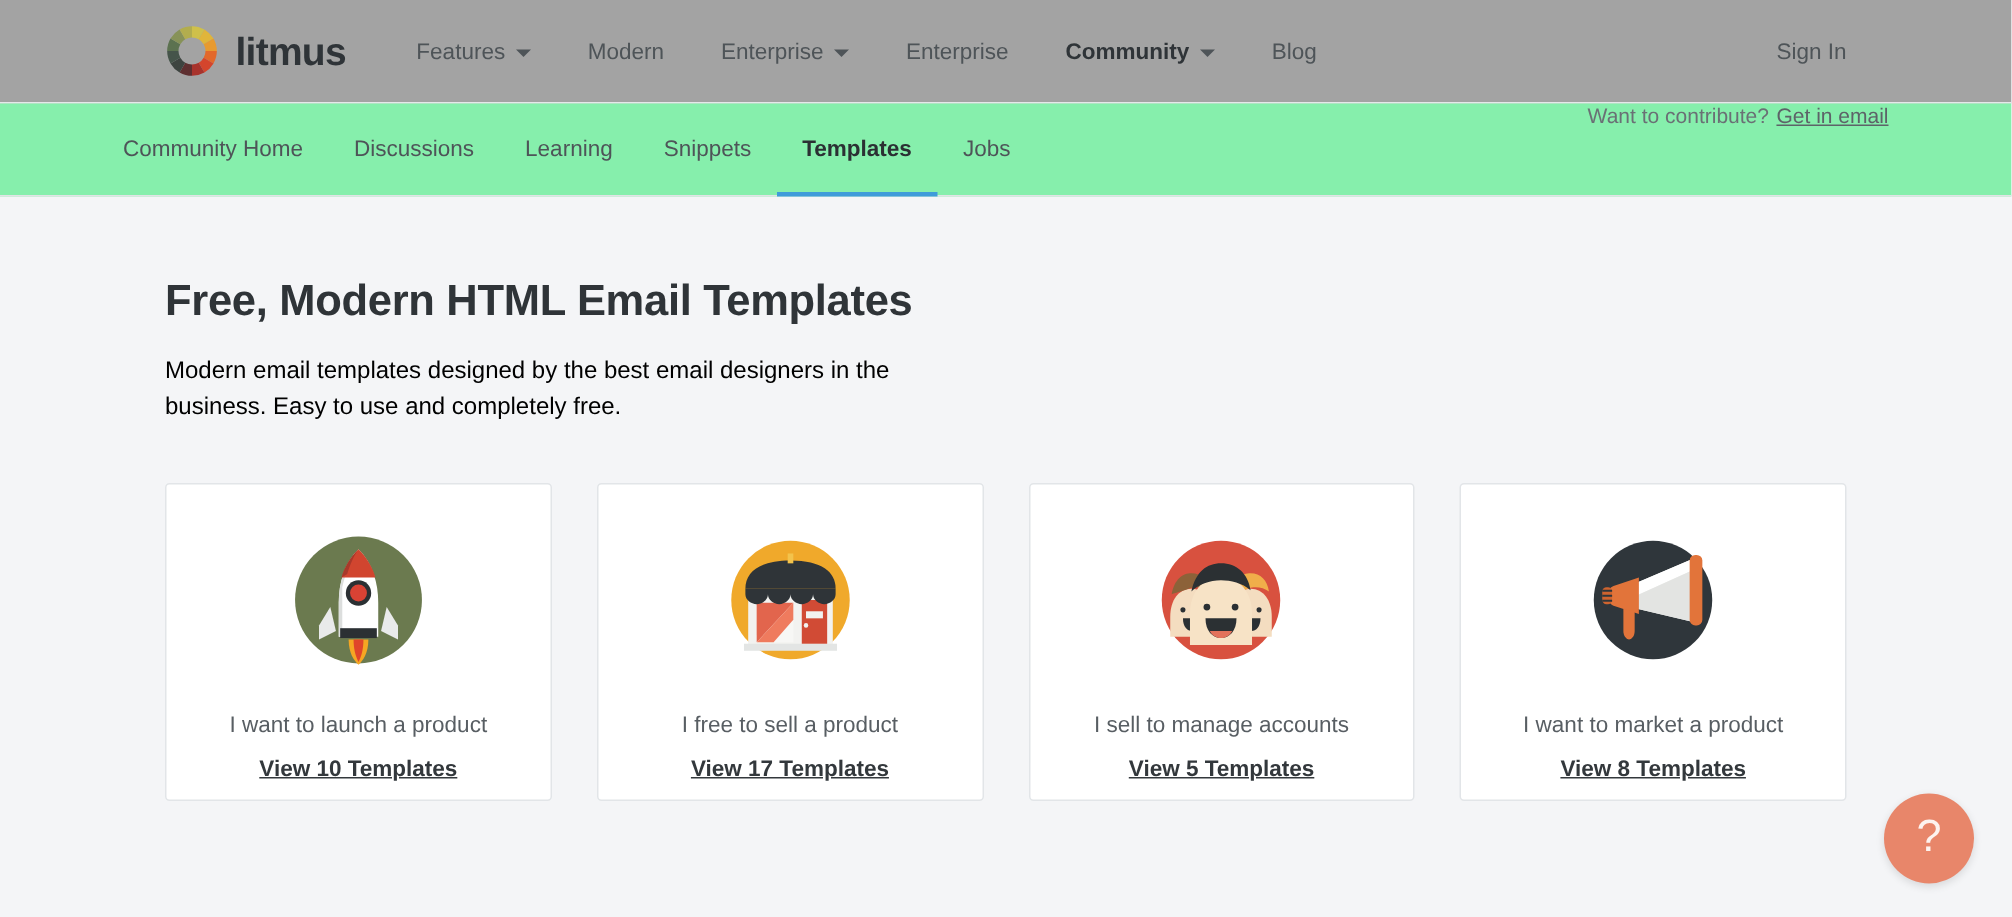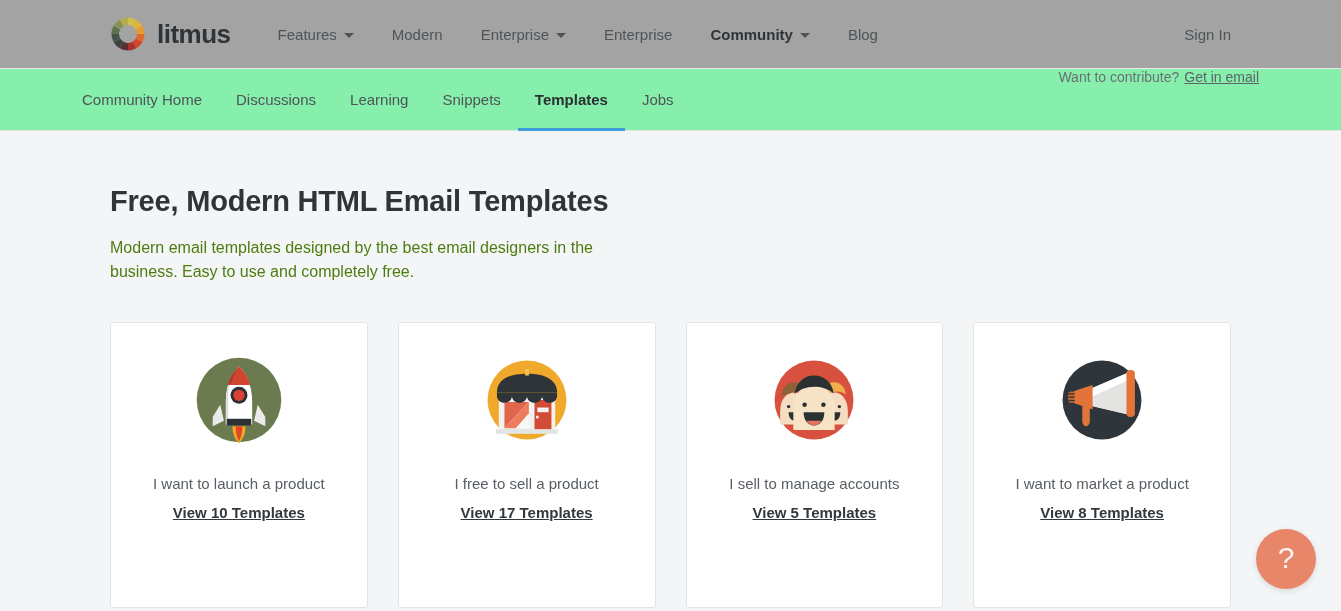--- a/index.html
+++ b/index.html
@@ -125,36 +125,36 @@
   .page-title {
     font-size: 29px;
     font-weight: 700;
     color: #2f3438;
     letter-spacing: -0.2px;
     margin-bottom: 18px;
   }
   .page-sub {
     font-size: 16px;
     line-height: 24px;
-    color: #4d7c0f;
+    color: #000000;
     max-width: 490px;
     margin-bottom: 38px;
   }
 
   
   .cards {
     display: flex;
     gap: 30px;
   }
   .card {
     flex: 1 1 0;
     background: #ffffff;
     border: 1px solid #e2e5e8;
     border-radius: 3px;
-    height: 286px;
+    height: 212px;
     display: flex;
     flex-direction: column;
     align-items: center;
     justify-content: flex-start;
     padding-top: 30px;
     cursor: pointer;
   }
   .card-icon { width: 94px; height: 94px; display: block; }
   .card-label {
     margin-top: 28px;

